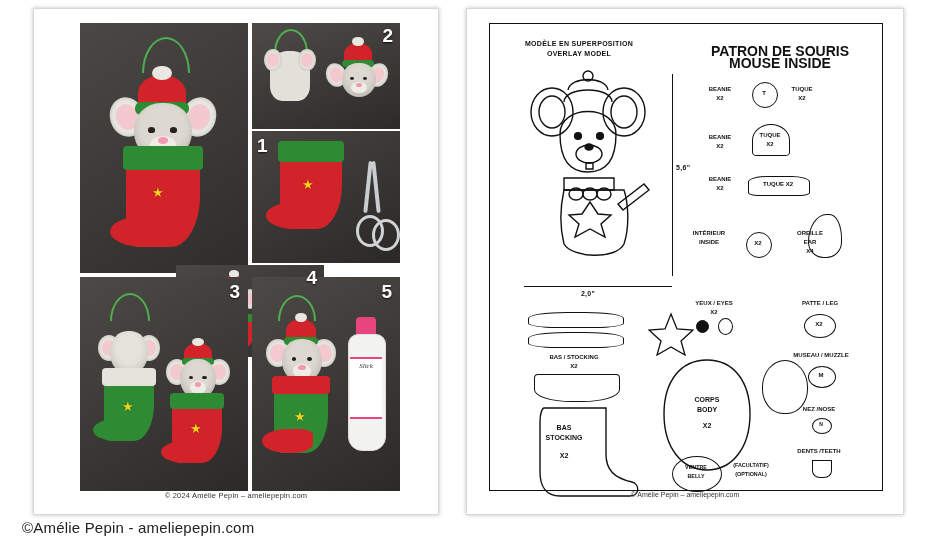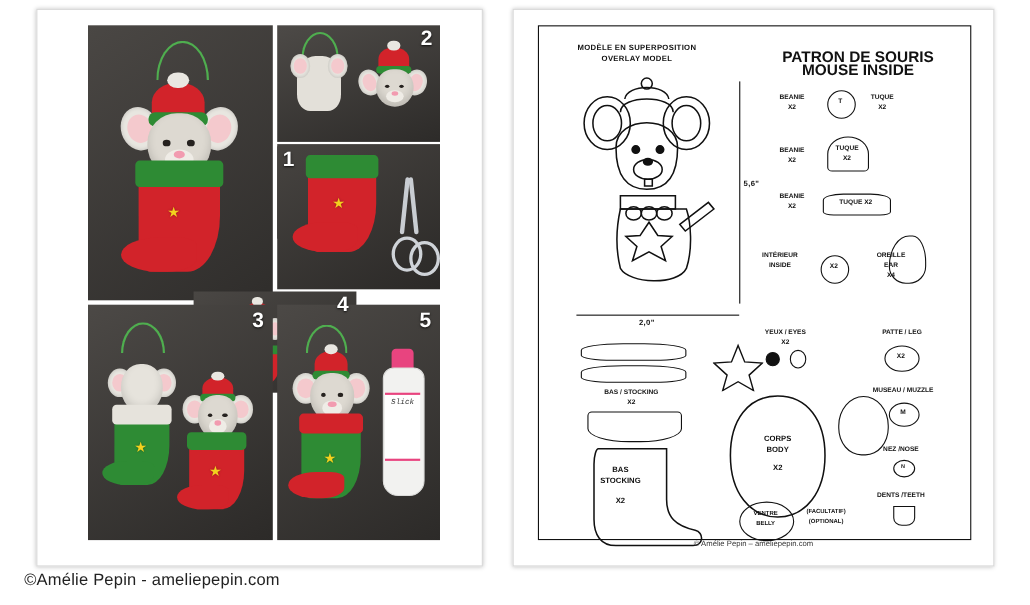--- a/index.html
+++ b/index.html
@@ -43,21 +43,21 @@
   .gray-body{position:absolute;background:#e3e0d9;border-radius:42% 42% 30% 30%;}
 
   .scissors{position:absolute;}
   .scissors .blade{position:absolute;width:4px;height:52px;background:#c9cdd2;border-radius:2px;}
   .scissors .ring{position:absolute;width:22px;height:26px;border:3px solid #cfd3d8;border-radius:50%;}
 
   .bottle{position:absolute;}
   .bottle .cap{position:absolute;left:28%;top:0;width:44%;height:14%;background:#e8447f;border-radius:4px 4px 0 0;}
   .bottle .body{position:absolute;left:8%;top:13%;width:84%;height:87%;background:#f2f2f0;border-radius:10px 10px 14px 14px;border:1px solid #dcdcda;}
   .bottle .label{position:absolute;left:14%;top:30%;width:72%;height:44%;background:#fff;border-top:2px solid #e8447f;border-bottom:2px solid #e8447f;}
-  .bottle .brand{position:absolute;left:0;right:0;top:34%;text-align:center;font-size:7px;color:#333;font-family:Liberation Mono, monospace;font-style:italic;}
+  .bottle .brand{position:absolute;left:0;right:0;top:34%;text-align:center;font-size:7px;color:#333;font-family:Liberation Serif, serif;font-style:italic;}
 
   .hand{position:absolute;background:#e7bfa4;border-radius:42% 42% 28% 28%;}
   .fluff{position:absolute;background:#fafafa;border-radius:50%;filter:blur(.4px);}
 
   
   #sheet-pattern{left:466px;top:8px;width:436px;height:505px;border:1px solid #d8d8d8;}
   .pat-frame{position:absolute;left:22px;top:14px;width:392px;height:466px;border:1.6px solid #111;}
   .pat-txt{position:absolute;font-size:7px;color:#111;letter-spacing:.3px;text-align:center;line-height:1.25;font-weight:bold;}
   .pat-title{position:absolute;text-align:center;font-size:14px;font-weight:bold;color:#111;line-height:1.3;}
   .outline{position:absolute;border:1.3px solid #111;}
@@ -263,20 +263,21 @@
       </div>
       <div class="bottle" style="left:92px;top:40px;width:44px;height:132px;">
         <div class="cap"></div>
           <div class="body"></div>
         <div class="label"></div>
         <div class="brand">Slick</div>
       </div>
     </div>
 
   </div>
+  <div class="credit">© 2024 Amélie Pepin – ameliepepin.com</div>
 </div>
 
 <div class="page" id="sheet-pattern">
   <div class="pat-frame">
 
     <div class="pat-txt" style="left:24px;top:16px;width:130px;">MODÈLE EN SUPERPOSITION</div>
     <div class="pat-txt" style="left:24px;top:26px;width:130px;">OVERLAY MODEL</div>
 
     <div class="pat-title" style="left:200px;top:18px;width:180px;">PATRON DE SOURIS</div>
     <div class="pat-title" style="left:200px;top:30px;width:180px;">MOUSE INSIDE</div>

